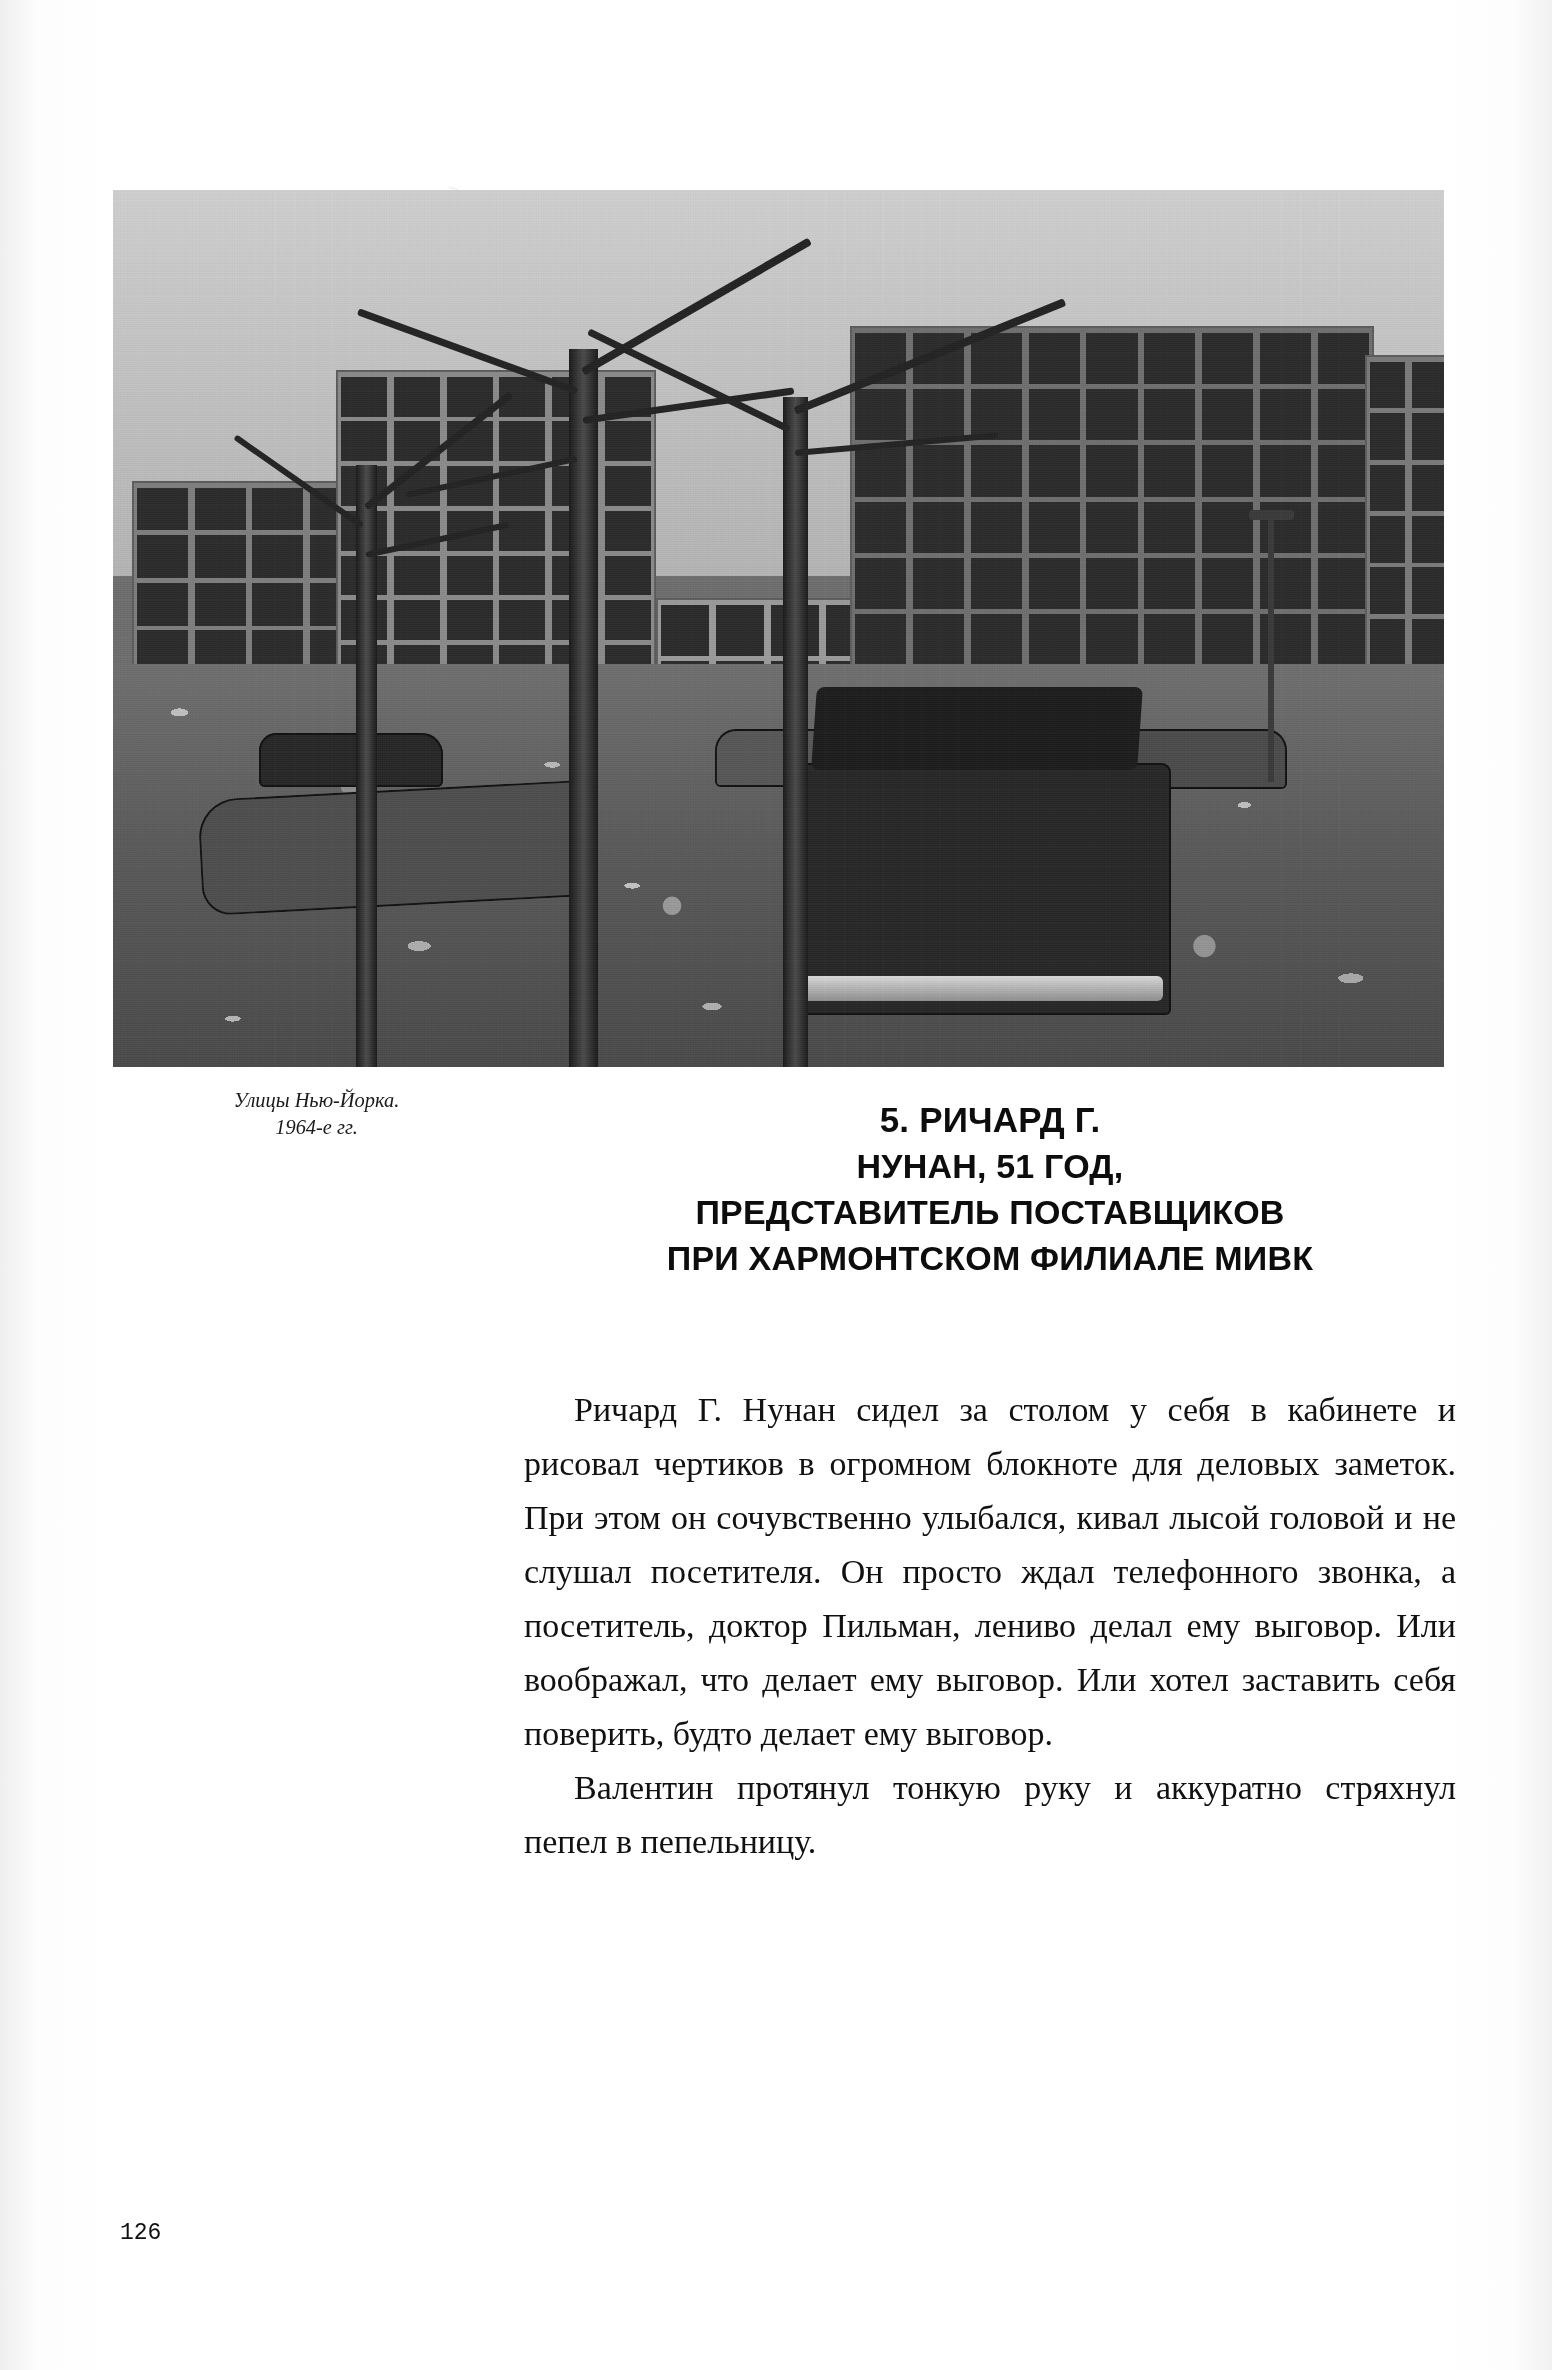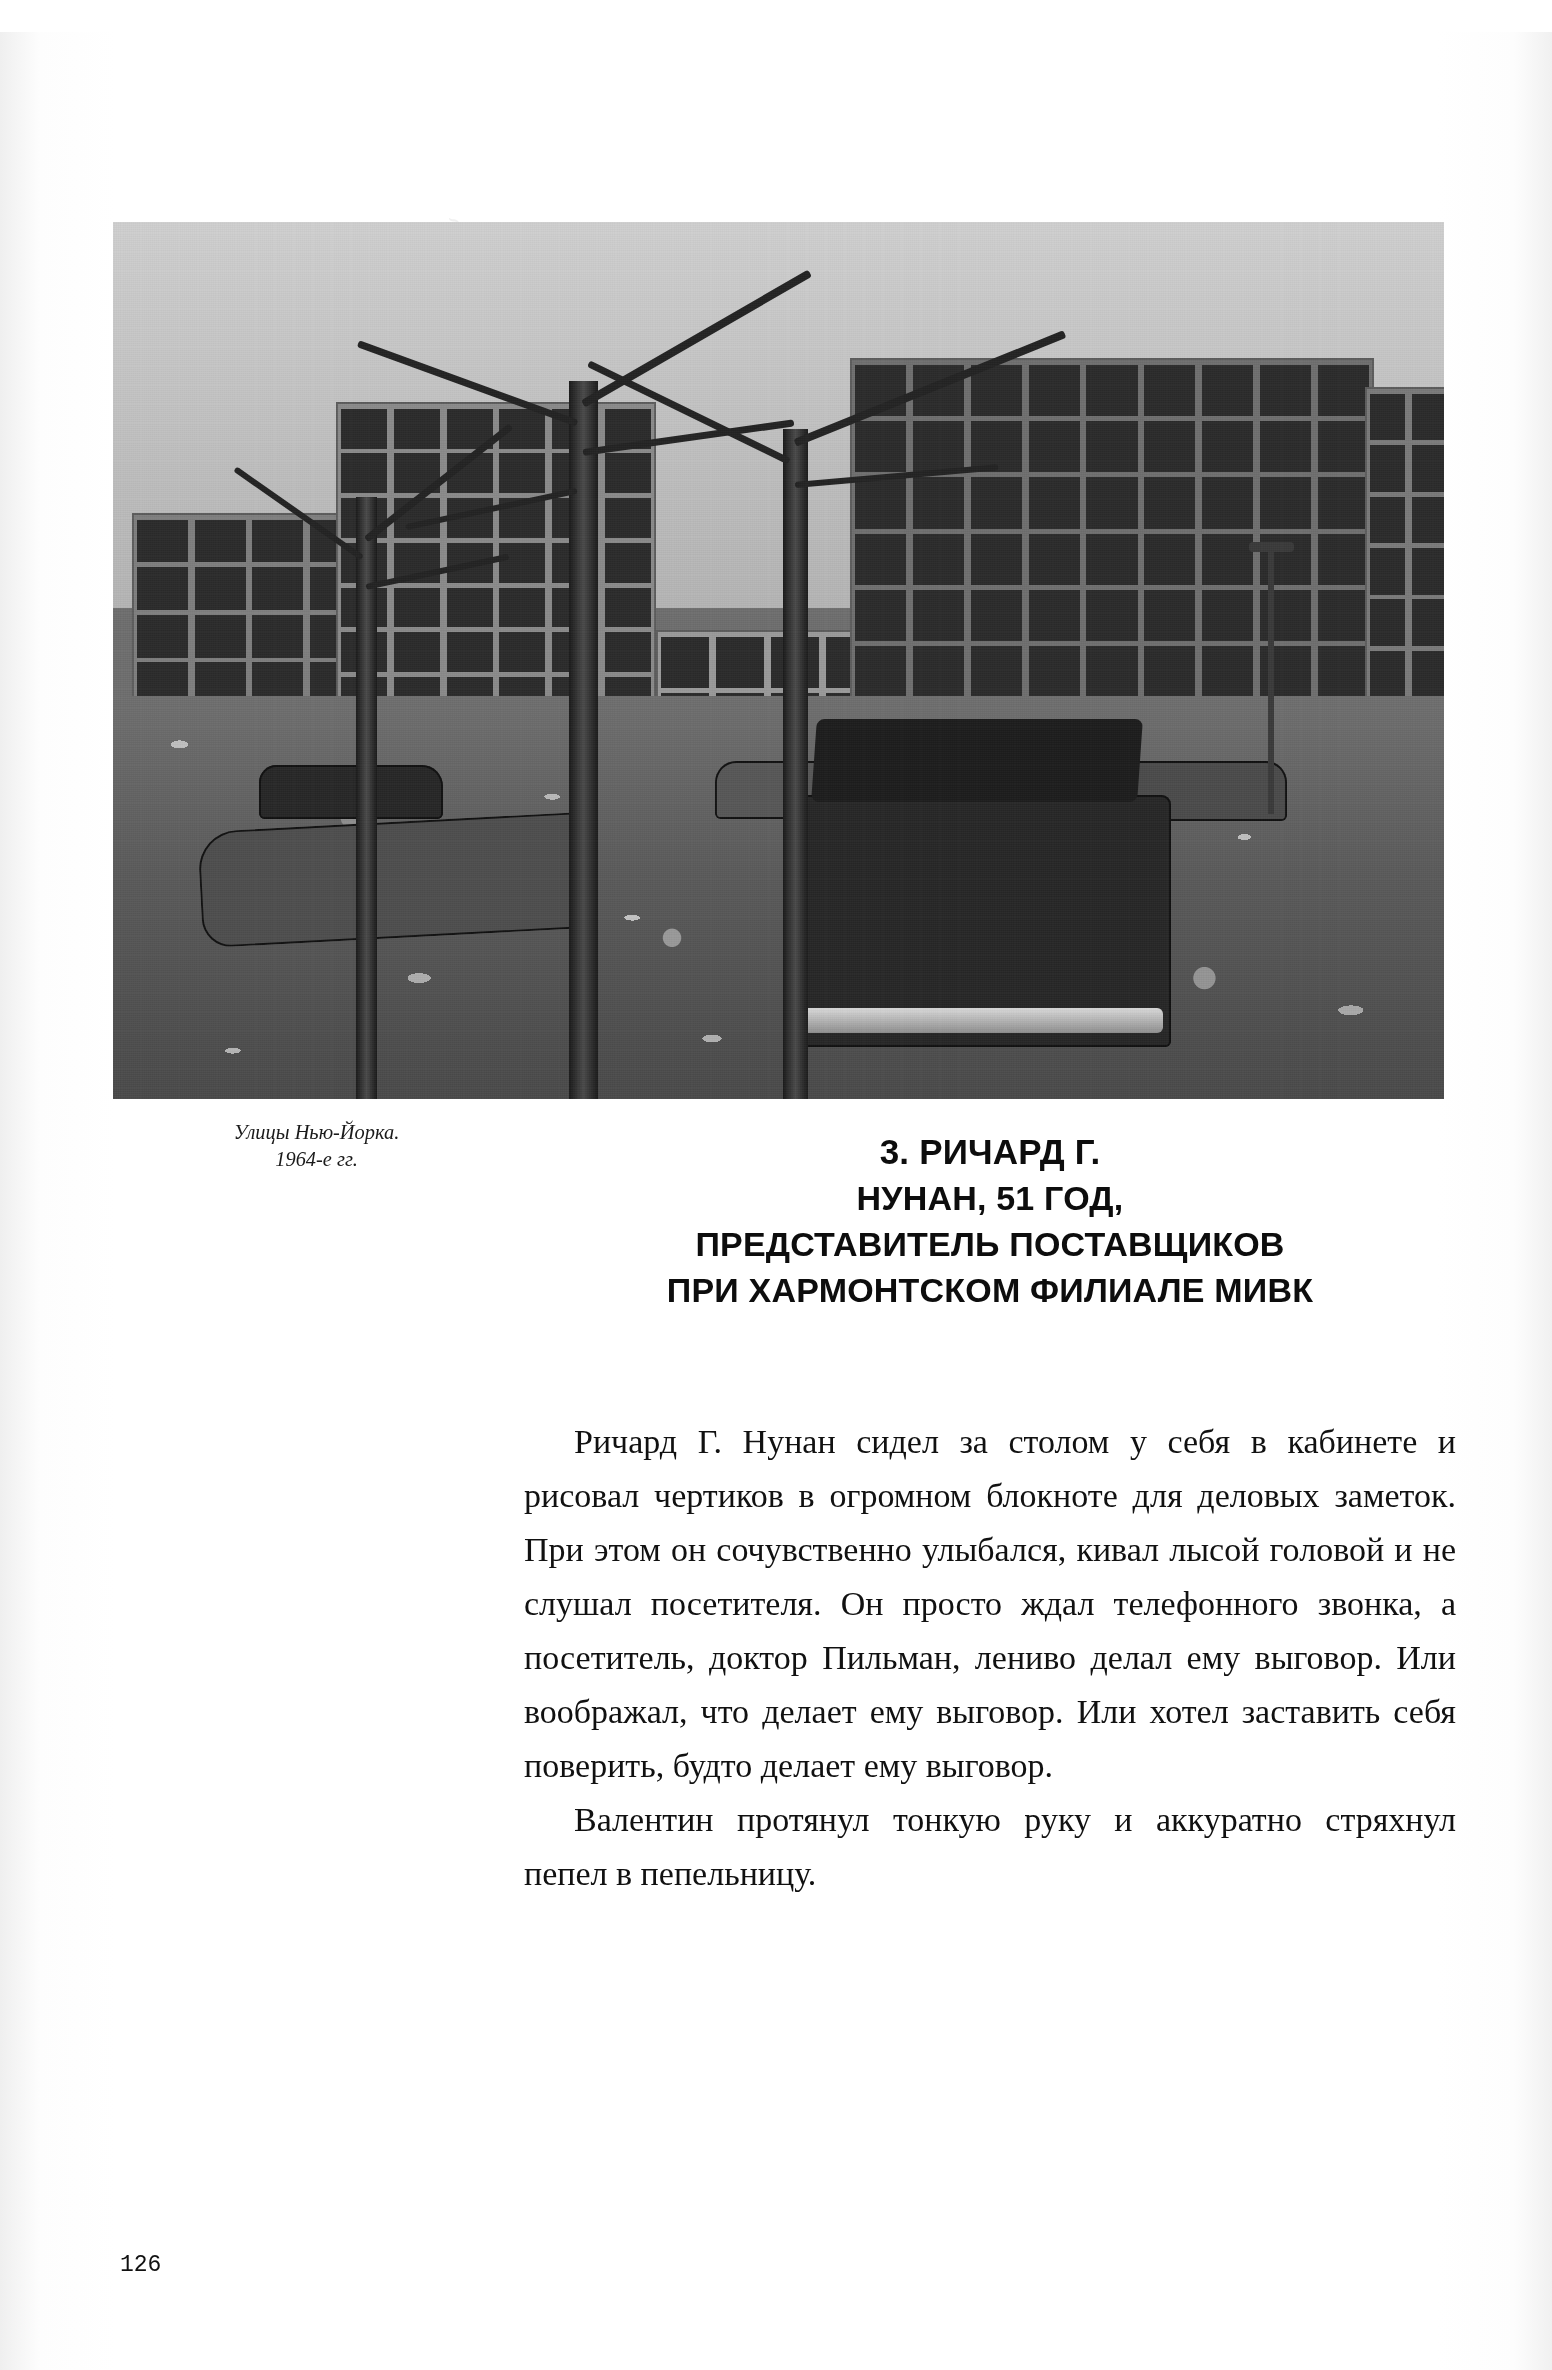--- a/index.html
+++ b/index.html
@@ -14,21 +14,20 @@
     font-family: "Liberation Serif", serif;
     color: #111111;
     overflow: hidden;
   }
 
   
   .page {
     position: absolute;
     inset: 0;
     background: #fdba74;
-    margin-top: 32px;
   }
   .page-inner {
     position: absolute;
     left: 0; right: 0; top: 0; bottom: 0;
     background:
       linear-gradient(to right, #efefef 0px, #fdfdfd 39px, #ffffff 116px, #ffffff calc(100% - 116px), #fdfdfd calc(100% - 39px), #f0f0f0 100%);
   }
 
   
   .bleed {
@@ -488,21 +487,21 @@
         <div class="grain"></div>
       </div>
     </div>
 
     <div class="caption">
       <div>Улицы Нью-Йорка.</div>
       <div>1964-е гг.</div>
     </div>
 
     <div class="chapter-head">
-      <div class="l1">3. РИЧАРД Г.</div>
+      <div class="l1">5. РИЧАРД Г.</div>
       <div>НУНАН, 51 ГОД,</div>
       <div>ПРЕДСТАВИТЕЛЬ ПОСТАВЩИКОВ</div>
       <div>ПРИ ХАРМОНТСКОМ ФИЛИАЛЕ МИВК</div>
     </div>
 
     <div class="body-text">
       <p>Ричард Г. Нунан сидел за столом у себя в кабинете и рисовал чертиков в огромном блокноте для деловых заметок. При этом он сочувственно улыбался, кивал лысой головой и не слушал посетителя. Он просто ждал телефонного звонка, а посетитель, доктор Пильман, лениво делал ему выговор. Или воображал, что делает ему выговор. Или хотел заставить себя поверить, будто делает ему выговор.</p>
       <p>Валентин протянул тонкую руку и аккуратно стряхнул пепел в пепельницу.</p>
     </div>
 

